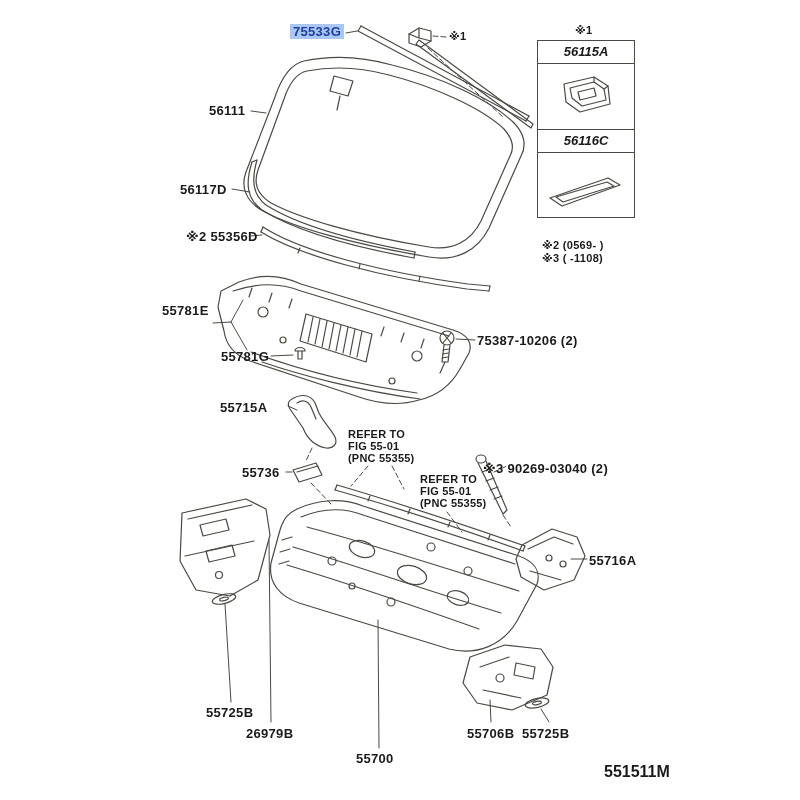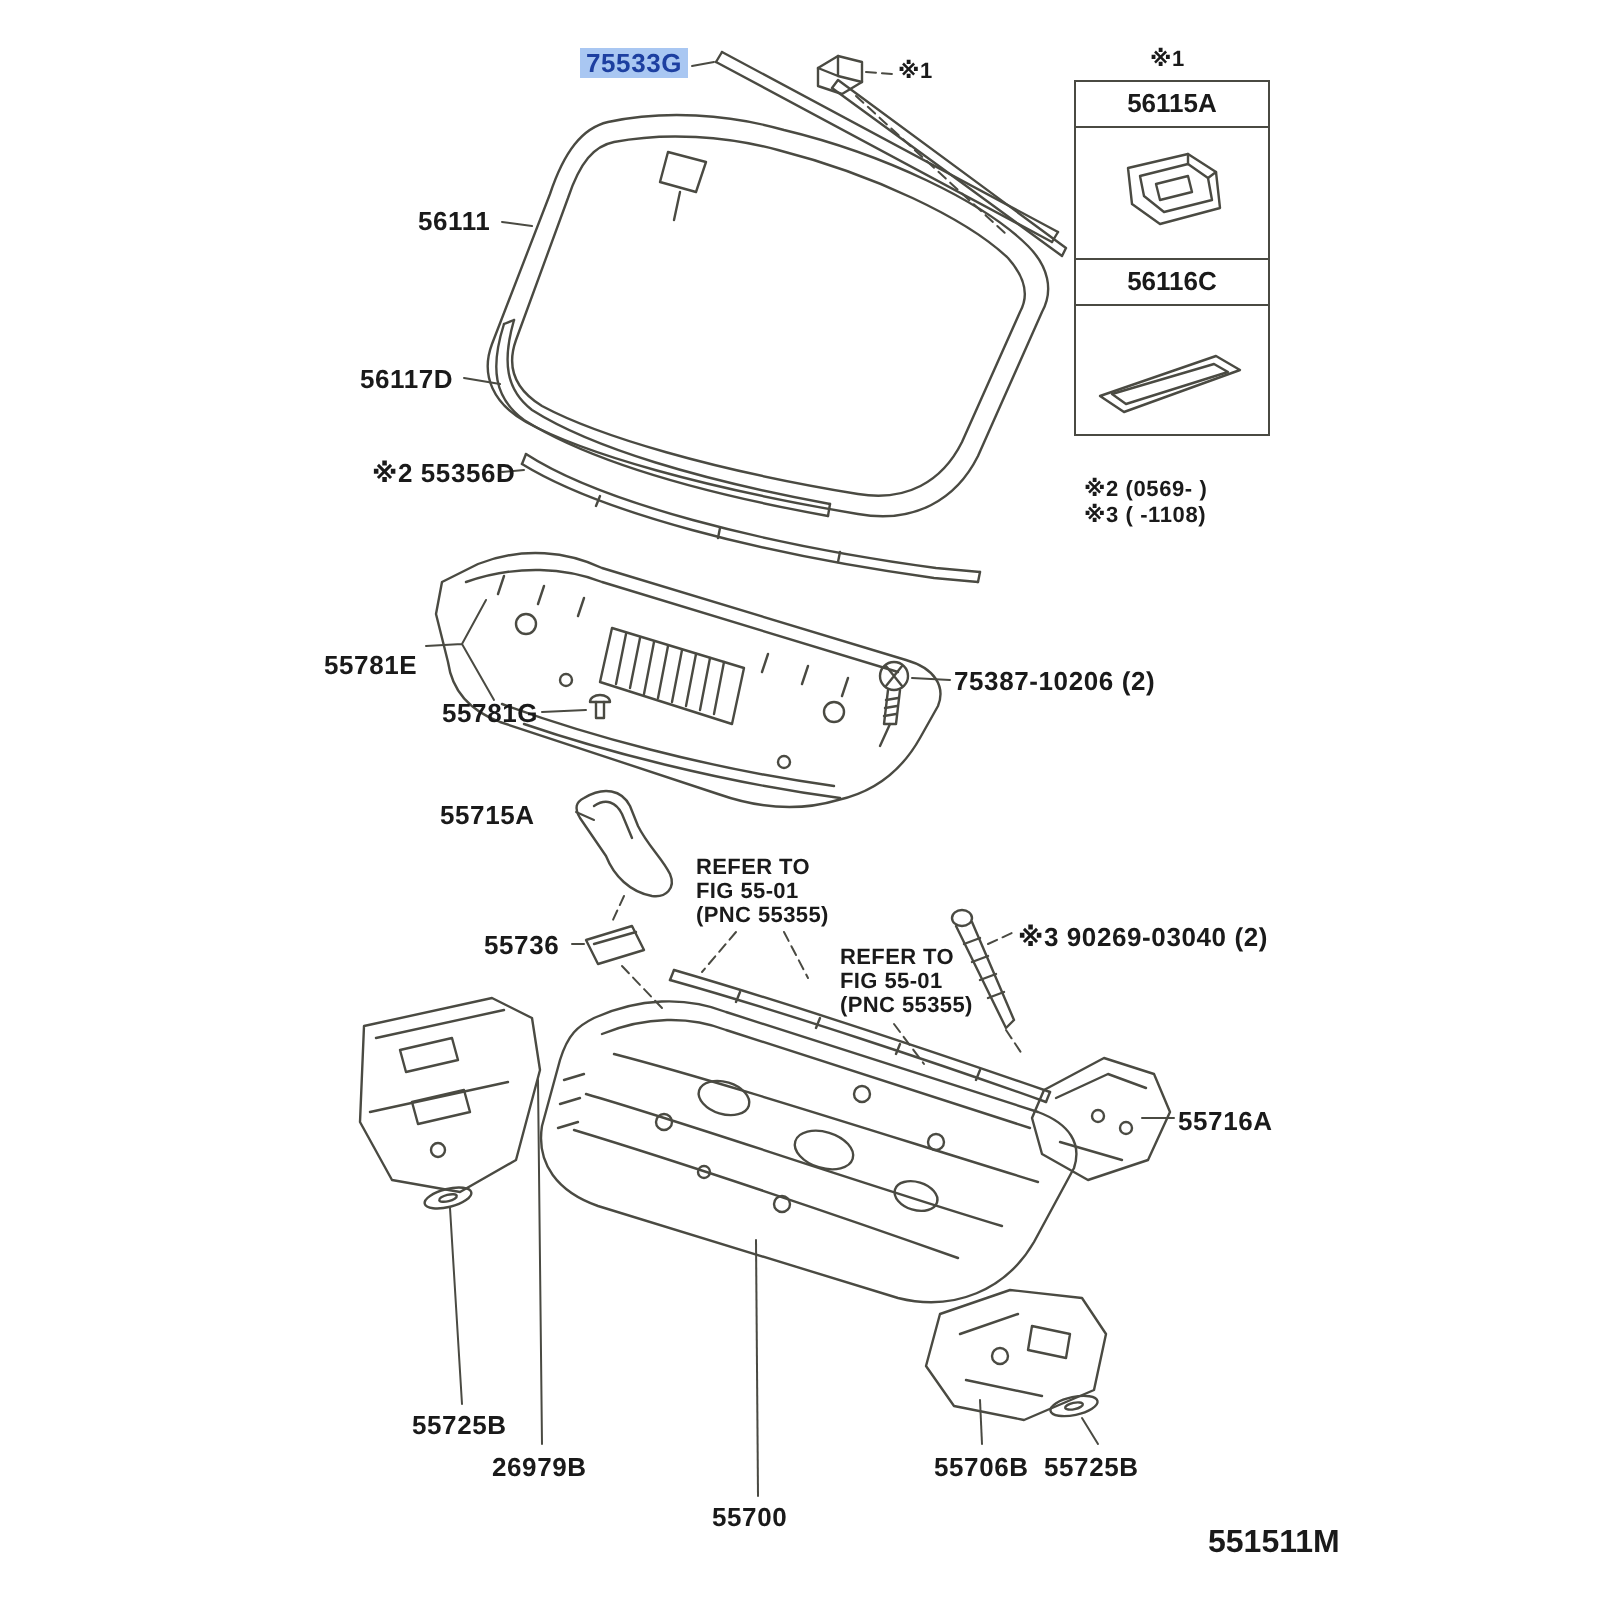--- a/index.html
+++ b/index.html
@@ -14,21 +14,21 @@
   }
   .callout.hl{background:#a9c7f2;color:#1d3fa0;padding:0 3px;}
   .small{font-size:11px;line-height:13px;}
   .refer{
     position:absolute;font-size:11px;font-weight:bold;color:#1a1a1a;
     white-space:pre-line;line-height:12px;letter-spacing:.2px;
   }
   .footer-id{position:absolute;font-size:16px;font-weight:bold;color:#1a1a1a;}
   .info-box{
     position:absolute;left:537px;top:40px;width:98px;height:178px;
-    border:1.6px solid #4a4a42;box-sizing:border-box;display:flex;flex-direction:column;background:#fff;
+    border:1.6px solid #4a4a42;box-sizing:border-box;display:flex;flex-direction:column;background:#fff;font-style:italic;
   }
   .info-label{
     height:22px;border-bottom:1.6px solid #4a4a42;text-align:center;
     font-size:13px;font-weight:bold;line-height:21px;color:#1a1a1a;
   }
   .info-cell{flex:1;border-bottom:1.6px solid #4a4a42;position:relative;}
   .info-cell.last{border-bottom:none;}
   .info-cell svg{position:absolute;left:0;top:0;}
 </style>
 </head>
@@ -197,34 +197,34 @@
   <div class="callout small" style="left:449px;top:30px">※1</div>
   <div class="callout small" style="left:575px;top:24px">※1</div>
 
   <div class="callout" style="left:209px;top:103px">56111</div>
   <div class="callout" style="left:180px;top:182px">56117D</div>
   <div class="callout" style="left:186px;top:229px">※2 55356D</div>
 
   <div class="callout small" style="left:542px;top:239px">※2 (0569-      )</div>
   <div class="callout small" style="left:542px;top:252px">※3 (      -1108)</div>
 
-  <div class="callout" style="left:162px;top:325px">55781E</div>
+  <div class="callout" style="left:162px;top:303px">55781E</div>
   <div class="callout" style="left:221px;top:349px">55781G</div>
   <div class="callout" style="left:477px;top:333px">75387-10206 (2)</div>
   <div class="callout" style="left:220px;top:400px">55715A</div>
 
   <div class="refer" style="left:348px;top:428px">REFER TO
 FIG 55-01
 (PNC 55355)</div>
   <div class="refer" style="left:420px;top:473px">REFER TO
 FIG 55-01
 (PNC 55355)</div>
 
   <div class="callout" style="left:242px;top:465px">55736</div>
-  <div class="callout" style="left:509px;top:461px">※3 90269-03040 (2)</div>
+  <div class="callout" style="left:483px;top:461px">※3 90269-03040 (2)</div>
   <div class="callout" style="left:589px;top:553px">55716A</div>
 
   <div class="callout" style="left:206px;top:705px">55725B</div>
   <div class="callout" style="left:246px;top:726px">26979B</div>
   <div class="callout" style="left:356px;top:751px">55700</div>
   <div class="callout" style="left:467px;top:726px">55706B</div>
   <div class="callout" style="left:522px;top:726px">55725B</div>
 
   <div class="footer-id" style="left:604px;top:763px">551511M</div>
 

